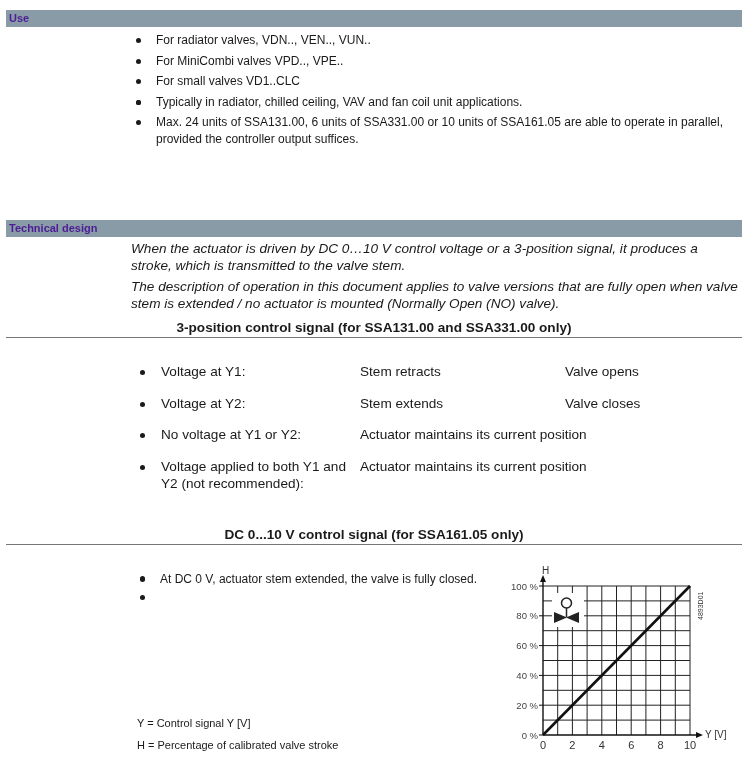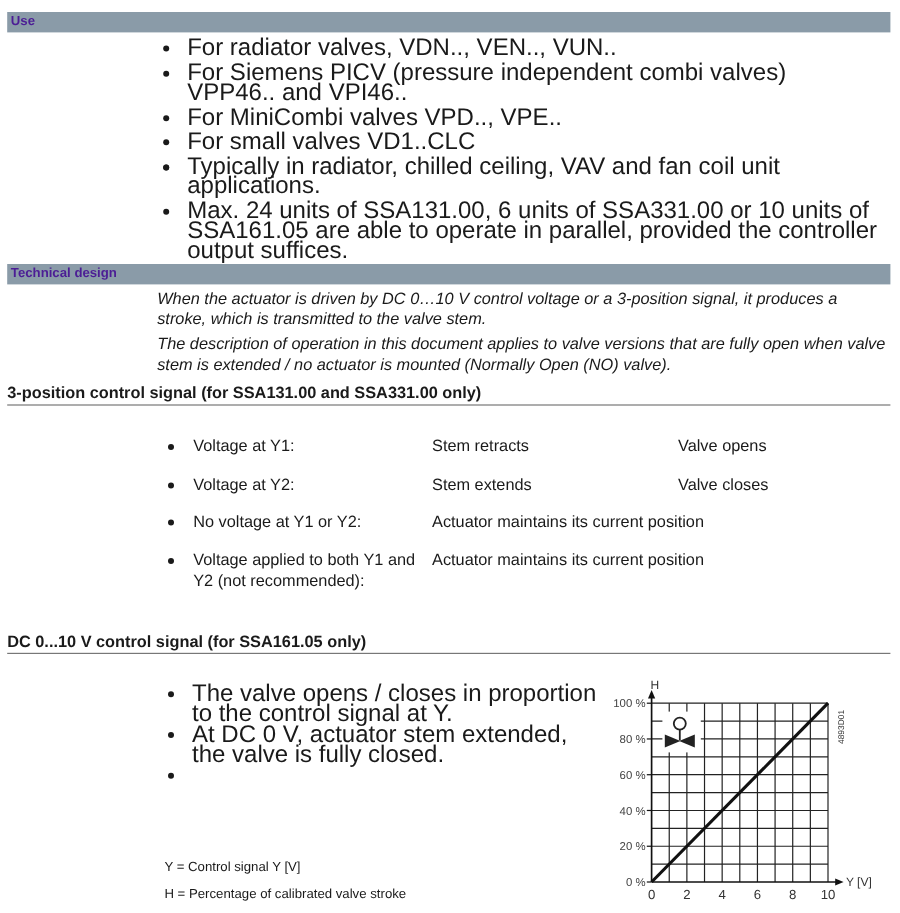--- a/index.html
+++ b/index.html
@@ -5,48 +5,47 @@
   html, body { margin: 0; padding: 0; background: #ffffff; }
   body {
     width: 750px; height: 761px; position: relative; overflow: hidden;
     font-family: "Liberation Sans", sans-serif; color: #1a1a1a;
   }
   .section-bar {
     position: absolute; left: 6px; width: 736px; height: 17px;
     background: #8a9ba8; color: #4c1d95; font-weight: bold;
     font-size: 11px; line-height: 17px; padding-left: 3px; box-sizing: border-box;
   }
-  .bullets { position: absolute; left: 134px; margin: 0; padding: 0; list-style: none; font-size: 20px; }
+  .bullets { position: absolute; left: 134px; margin: 0; padding: 0; list-style: none; font-size: 12px; }
   .bullets li { position: relative; padding-left: 22px; line-height: 16.5px; margin-bottom: 4px; }
   .bullets li .dot {
     position: absolute; left: 2px; top: 6px; width: 5px; height: 5px;
     border-radius: 50%; background: #1a1a1a;
   }
   .para { position: absolute; left: 131px; width: 610px; font-size: 13.6px; line-height: 16.5px; margin: 0; font-style: italic; }
   .subhead {
     position: absolute; left: 6px; width: 736px; font-weight: bold; font-size: 13.6px;
-    line-height: 17px; border-bottom: 1px solid #777; padding-bottom: 1px;
+    line-height: 17px; border-bottom: 1px solid #777; padding-bottom: 1px; text-align: center;
   }
   .ctl-row { position: absolute; left: 140px; font-size: 13.6px; line-height: 16.5px; }
   .ctl-row .dot {
     position: absolute; left: 0; top: 6px; width: 5px; height: 5px; border-radius: 50%; background: #1a1a1a;
   }
   .ctl-row .c1 { position: absolute; left: 21px; width: 200px; }
   .ctl-row .c2 { position: absolute; left: 220px; white-space: nowrap; }
   .ctl-row .c3 { position: absolute; left: 425px; white-space: nowrap; }
   .legend-line { position: absolute; left: 137px; font-size: 11px; line-height: 16px; }
   svg text { font-family: "Liberation Sans", sans-serif; }
 </style>
 </head>
 <body>
 
 <div class="section-bar" style="top:10px;">Use</div>
 <ul class="bullets" style="top:32px; width:600px;">
   <li><span class="dot"></span><span>For radiator valves, VDN.., VEN.., VUN..</span></li>
-  <li><span class="dot"></span><span>For Siemens PICV (pressure independent combi valves) VPP46.. and VPI46..</span></li>
   <li><span class="dot"></span><span>For MiniCombi valves VPD.., VPE..</span></li>
   <li><span class="dot"></span><span>For small valves VD1..CLC</span></li>
   <li><span class="dot"></span></li>
   <li><span class="dot"></span><span>Typically in radiator, chilled ceiling, VAV and fan coil unit applications.</span></li>
   <li><span class="dot"></span><span>Max. 24 units of SSA131.00, 6 units of SSA331.00 or 10 units of SSA161.05 are able to operate in parallel, provided the controller output suffices.</span></li>
 </ul>
 
 <div class="section-bar" style="top:220px;">Technical design</div>
 <p class="para" style="top:241px;">When the actuator is driven by DC 0…10 V control voltage or a 3-position signal, it produces a stroke, which is transmitted to the valve stem.</p>
 <p class="para" style="top:279px;">The description of operation in this document applies to valve versions that are fully open when valve stem is extended / no actuator is mounted (Normally Open (NO) valve).</p>
@@ -72,21 +71,21 @@
 </div>
 <div class="ctl-row" style="top:459px;">
   <span class="dot"></span>
   <span class="c1" style="width:195px;">Voltage applied to both Y1 and Y2 (not recommended):</span>
   <span class="c2">Actuator maintains its current position</span>
 </div>
 
 <div class="subhead" style="top:526px;">DC 0...10 V control signal (for SSA161.05 only)</div>
 
 <ul class="bullets" style="top:570px; left:138px; width:360px;">
-  <li style="margin-bottom:1px;"><span class="dot"></span><span>The valve opens / closes in proportion to the control signal at Y.</span></li>
+  <li style="margin-bottom:1px;"><span class="dot"></span></li>
   <li style="margin-bottom:1px;"><span class="dot"></span><span>At DC 0 V, actuator stem extended, the valve is fully closed.</span></li>
   <li><span class="dot"></span></li>
 </ul>
 
 <div class="legend-line" style="top:715px;">Y = Control signal Y [V]</div>
 <div class="legend-line" style="top:737px;">H = Percentage of calibrated valve stroke</div>
 
 <svg id="chart" width="250" height="200" style="position:absolute; left:490px; top:560px;">
   <g id="grid">
       <line x1="67.7" y1="26" x2="67.7" y2="175" stroke="#222" stroke-width="1"></line>

